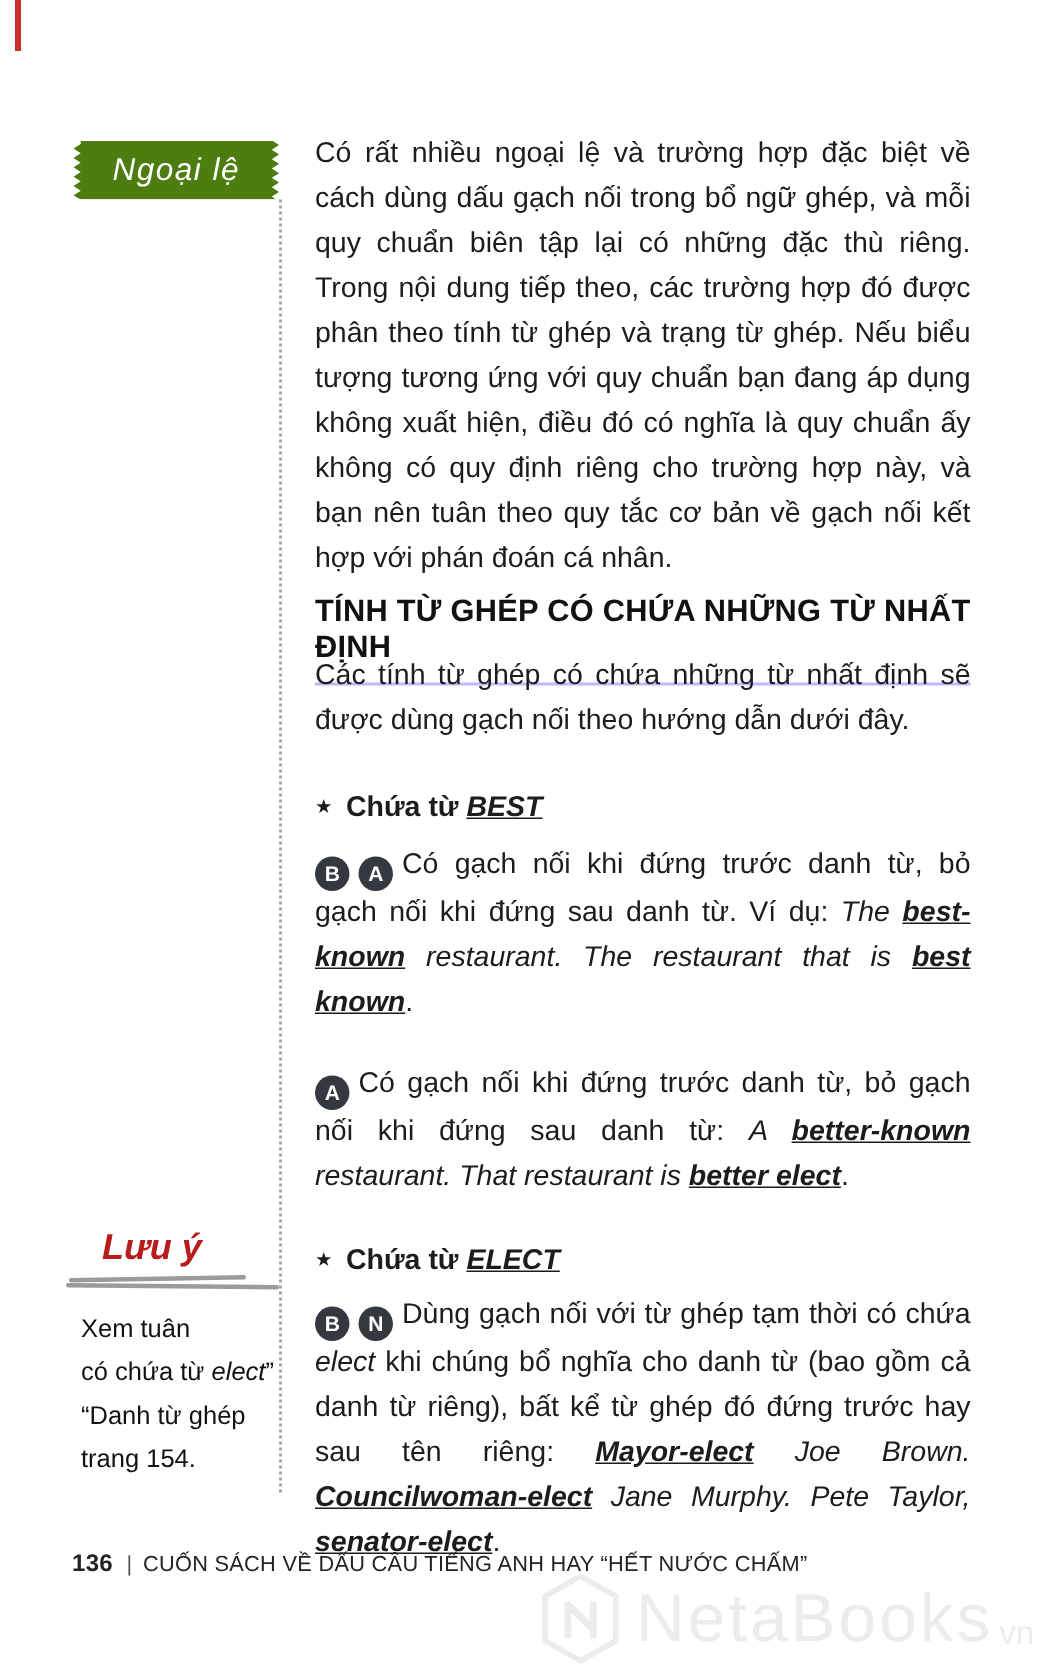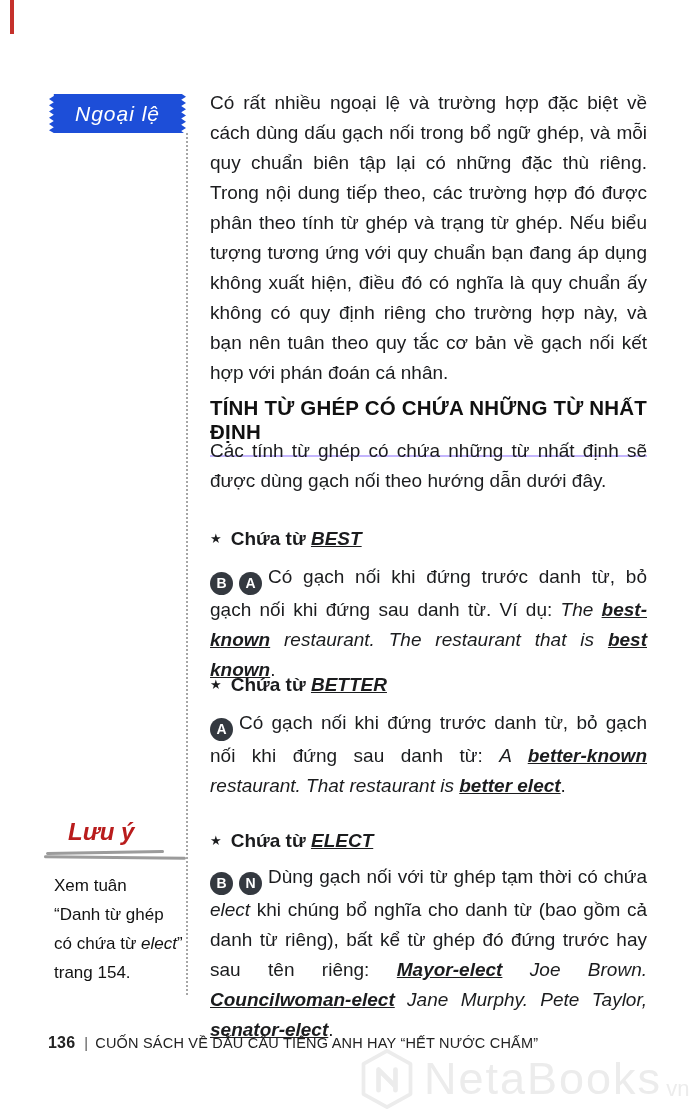--- a/index.html
+++ b/index.html
@@ -1,21 +1,21 @@
 <!DOCTYPE html>
 <html><head>
 <meta charset="utf-8">
 <style>
   html,body{margin:0;padding:0;background:#ffffff;}
   .page{position:relative;width:700px;height:1120px;background:#ffffff;overflow:hidden;
         font-family:"Liberation Sans","DejaVu Sans",sans-serif;color:#1b1c1e;}
 
   .corner-marker{position:absolute;left:10px;top:0;width:4px;height:34px;background:#c5312b;}
 
-  .ribbon{position:absolute;left:49px;top:94px;width:137px;height:39px;background:#1d4ed8;
+  .ribbon{position:absolute;left:49px;top:94px;width:137px;height:39px;background:#4d7c0f;
           display:flex;align-items:center;justify-content:center;
           clip-path:polygon(3.5% 0,97% 0,100% 7%,96.5% 15%,100% 23%,96.5% 31%,100% 39%,96.5% 47%,100% 55%,96.5% 63%,100% 71%,96.5% 79%,100% 87%,96.5% 95%,98.5% 100%,3.5% 100%,0 93%,3.5% 85%,0 77%,3.5% 69%,0 61%,3.5% 53%,0 45%,3.5% 37%,0 29%,3.5% 21%,0 13%,3.5% 5%);}
   .ribbon .lbl{color:#ffffff;font-size:21px;font-style:italic;letter-spacing:1px;}
 
   .divider{position:absolute;left:186px;top:133px;height:862px;width:0;border-left:2px dotted #a6a6a6;}
 
   .col{position:absolute;left:210px;width:437px;}
   p.body{margin:0;font-size:19px;line-height:30px;text-align:justify;}
 
   .heading{font-size:20.5px;font-weight:700;letter-spacing:0.2px;color:#111;
@@ -63,38 +63,35 @@
 
   <div class="heading col" style="top:396px;">TÍNH TỪ GHÉP CÓ CHỨA NHỮNG TỪ NHẤT ĐỊNH</div>
 
   <p class="body col" style="top:436px;">Các tính từ ghép có chứa những từ nhất định sẽ được dùng gạch nối theo hướng dẫn dưới đây.</p>
 
   <div class="rule-title col" style="top:528px;">
     <span class="star">★</span><span><span class="seg b">Chứa từ </span><span class="seg bi">BEST</span></span>
   </div>
   <p class="body col" style="top:562px;"><span class="badge">B</span><span class="badge">A</span><span class="seg ">Có gạch nối khi đứng trước danh từ, bỏ gạch nối khi đứng sau danh từ. Ví dụ: </span><span class="seg i">The </span><span class="seg bi">best-known</span><span class="seg i"> restaurant. The restaurant that is </span><span class="seg bi">best known</span><span class="seg ">.</span></p>
 
-  <div class="rule-title col" style="top:674px;">
-    <span class="star">★</span><span><span class="seg b">Chứa từ </span><span class="seg bi">BETTER</span></span>
-  </div>
   <p class="body col" style="top:708px;"><span class="badge">A</span><span class="seg ">Có gạch nối khi đứng trước danh từ, bỏ gạch nối khi đứng sau danh từ: </span><span class="seg i">A </span><span class="seg bi">better-known</span><span class="seg i"> restaurant. That restaurant is </span><span class="seg bi">better elect</span><span class="seg ">.</span></p>
 
   <div class="rule-title col" style="top:830px;">
     <span class="star">★</span><span><span class="seg b">Chứa từ </span><span class="seg bi">ELECT</span></span>
   </div>
   <p class="body col" style="top:862px;"><span class="badge">B</span><span class="badge">N</span><span class="seg ">Dùng gạch nối với từ ghép tạm thời có chứa </span><span class="seg i">elect</span><span class="seg "> khi chúng bổ nghĩa cho danh từ (bao gồm cả danh từ riêng), bất kể từ ghép đó đứng trước hay sau tên riêng: </span><span class="seg bi">Mayor-elect</span><span class="seg i"> Joe Brown. </span><span class="seg bi">Councilwoman-elect</span><span class="seg i"> Jane Murphy. Pete Taylor, </span><span class="seg bi">senator-elect</span><span class="seg ">.</span></p>
 
   <div class="note">
     <div class="note-title">Lưu ý</div>
     <div class="note-underline u1"></div>
     <div class="note-underline u2"></div>
     <div class="note-lines">
       <div><span class="seg ">Xem tuân</span></div>
+      <div><span class="seg ">có chứa từ </span><span class="seg i">elect</span><span class="seg ">”</span></div>
       <div><span class="seg ">“Danh từ ghép</span></div>
-      <div><span class="seg ">có chứa từ </span><span class="seg i">elect</span><span class="seg ">”</span></div>
       <div><span class="seg ">trang 154.</span></div>
     </div>
   </div>
 
   <div class="footer">
     <span class="pg">136</span><span class="sep">|</span><span>CUỐN SÁCH VỀ DẤU CÂU TIẾNG ANH HAY “HẾT NƯỚC CHẤM”</span>
   </div>
 
   <div class="watermark">
     <svg width="58" height="62" viewBox="0 0 60 66">

